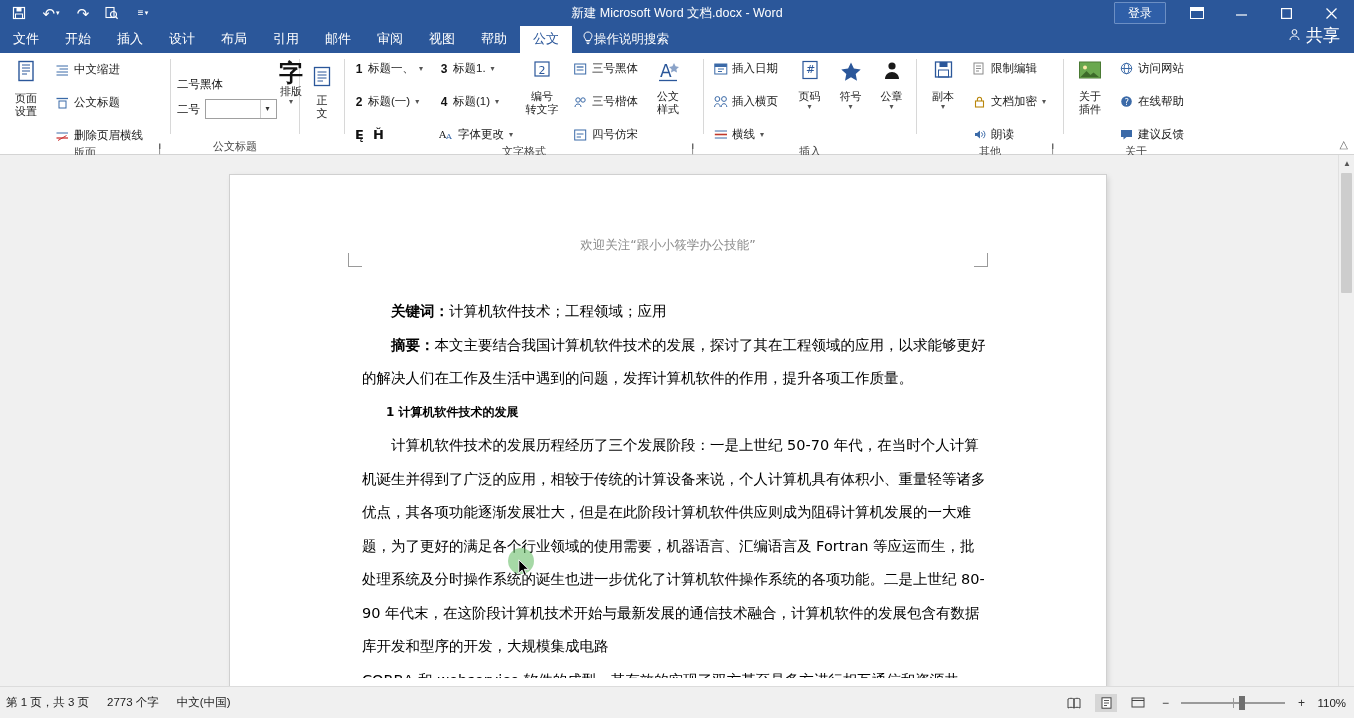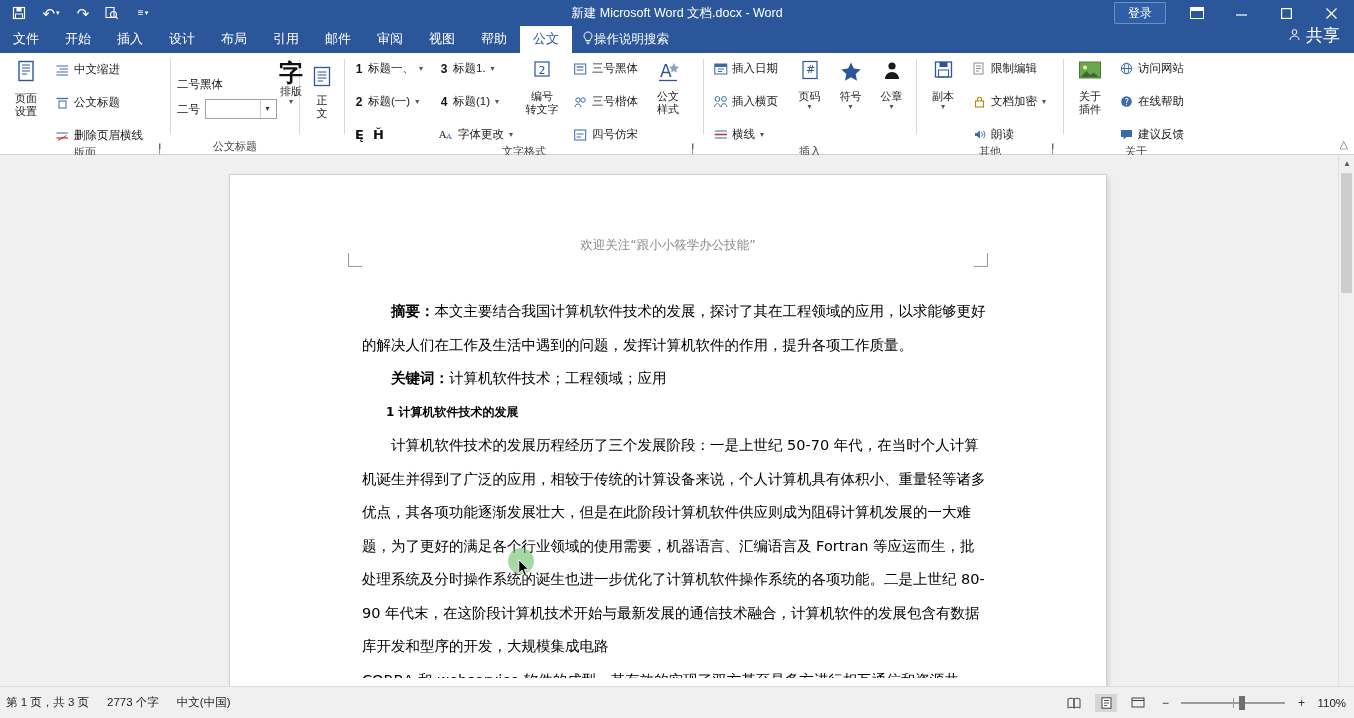--- a/index.html
+++ b/index.html
@@ -804,22 +804,22 @@
 </div>
 
 <div class="docarea">
   <div class="page">
     <div class="mark tl"></div>
     <div class="mark tr"></div>
 
     <div class="header-line">欢迎关注“跟小小筱学办公技能”</div>
 
     <div class="doc-body">
+      <p class="indent"><b>关键词：</b><span>计算机软件技术；工程领域；应用</span></p>
       <p class="indent"><b>摘要：</b><span>本文主要结合我国计算机软件技术的发展，探讨了其在工程领域的应用，以求能够更好的解决人们在工作及生活中遇到的问题，发挥计算机软件的作用，提升各项工作质量。</span></p>
-      <p class="indent"><b>关键词：</b><span>计算机软件技术；工程领域；应用</span></p>
       <p class="indent h-num">1 计算机软件技术的发展</p>
       <p class="indent">计算机软件技术的发展历程经历了三个发展阶段：一是上世纪 50-70 年代，在当时个人计算机诞生并得到了广泛的应用，相较于传统的计算设备来说，个人计算机具有体积小、重量轻等诸多优点，其各项功能逐渐发展壮大，但是在此阶段计算机软件供应则成为阻碍计算机发展的一大难题，为了更好的满足各个行业领域的使用需要，机器语言、汇编语言及 Fortran 等应运而生，批处理系统及分时操作系统的诞生也进一步优化了计算机软件操作系统的各项功能。二是上世纪 80-90 年代末，在这阶段计算机技术开始与最新发展的通信技术融合，计算机软件的发展包含有数据库开发和型序的开发，大规模集成电路</p>
       <p class="clip-last">CORBA 和 webservice 软件的成型，其有效的实现了双方甚至是多方进行相互通信和资源共</p>
     </div>
   </div>
 
   <div class="click-blob"></div>
   <span class="cursor">
     <svg width="12" height="19" viewBox="0 0 12 19" aria-hidden="true">
       <path d="M0.8 0.8 L0.8 14.2 L4.1 11.1 L6.3 16.6 L8.5 15.7 L6.3 10.3 L10.6 10.3 Z" fill="#000" stroke="#fff" stroke-width="0.9"></path>

